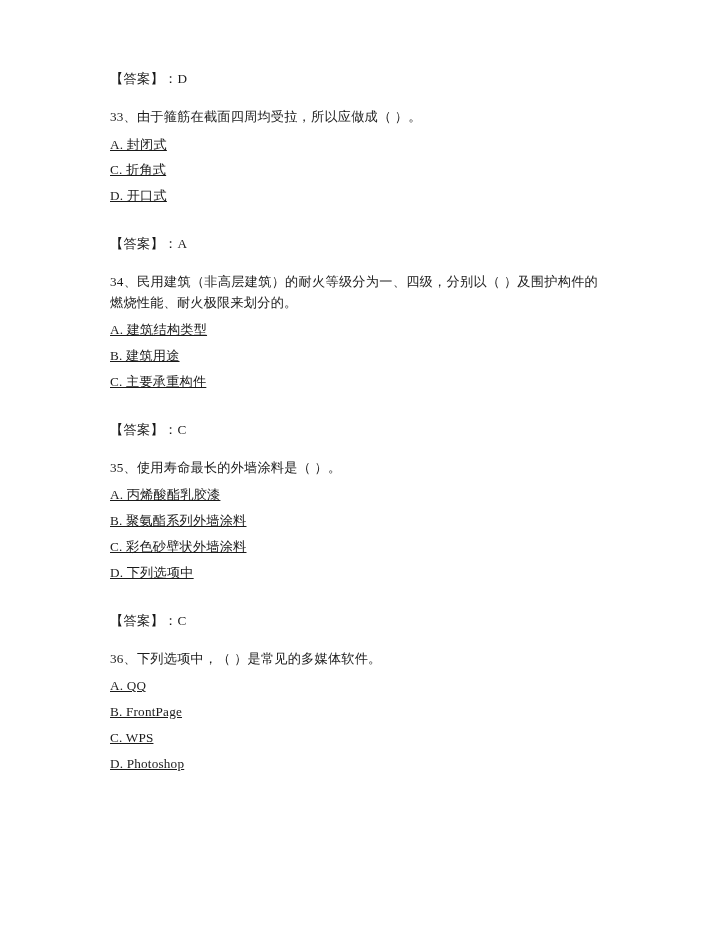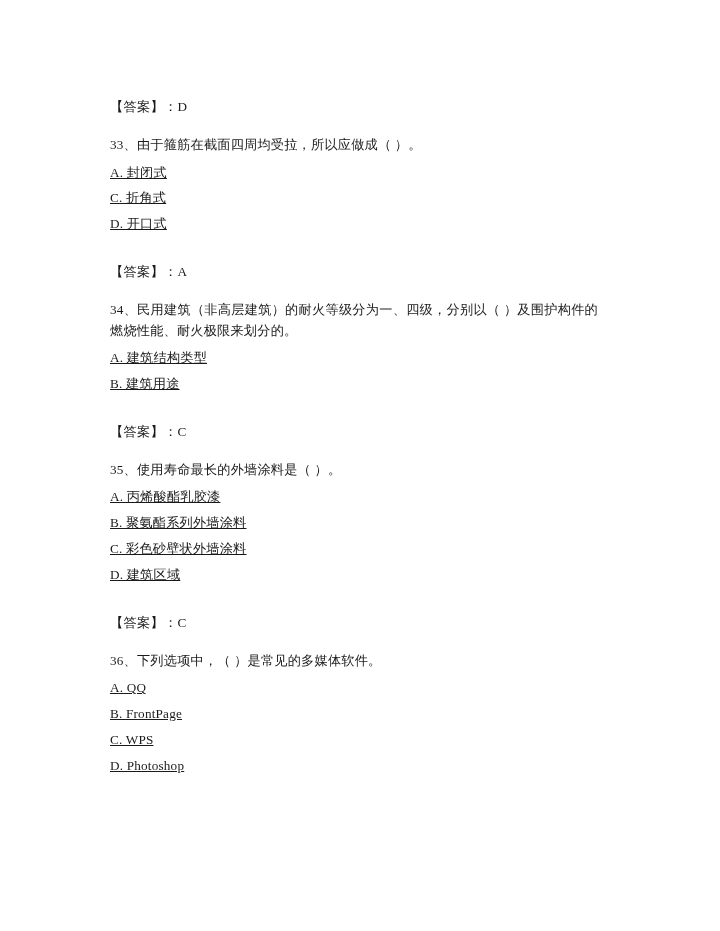--- a/index.html
+++ b/index.html
@@ -12,21 +12,21 @@
     height: 931px;
     font-family: "Liberation Serif", "DejaVu Serif", serif;
     color: #1a1a1a;
   }
   .page {
     position: relative;
     width: 720px;
     height: 931px;
     background: #ffffff;
     box-sizing: border-box;
-    padding: 100px 110px 60px 110px;
+    padding: 72px 110px 60px 110px;
   }
   .doc-body {
     font-size: 13.2px;
     line-height: 1.0;
   }
   .answer-line {
     font-size: 13.2px;
     letter-spacing: 0.3px;
     margin: 0 0 22px 0;
     white-space: pre;
@@ -70,32 +70,33 @@
     </div>
 
     <div class="spacer-lg"></div>
 
     <div class="answer-line">【答案】：A</div>
 
     <div class="question-block">
       <div class="q-stem">34、民用建筑（非高层建筑）的耐火等级分为一、四级，分别以（ ）及围护构件的燃烧性能、耐火极限来划分的。</div>
       <div class="q-option">A. 建筑结构类型</div>
       <div class="q-option">B. 建筑用途</div>
+      <div class="q-option">C. 主要承重构件</div>
     </div>
 
     <div class="spacer-lg"></div>
 
     <div class="answer-line">【答案】：C</div>
 
     <div class="question-block">
       <div class="q-stem">35、使用寿命最长的外墙涂料是（        ）。</div>
       <div class="q-option">A. 丙烯酸酯乳胶漆</div>
       <div class="q-option">B. 聚氨酯系列外墙涂料</div>
       <div class="q-option">C. 彩色砂壁状外墙涂料</div>
-      <div class="q-option">D. 建筑区域</div>
+      <div class="q-option">D. 下列选项中</div>
     </div>
 
     <div class="spacer-lg"></div>
 
     <div class="answer-line">【答案】：C</div>
 
     <div class="question-block">
       <div class="q-stem">36、下列选项中，（        ）是常见的多媒体软件。</div>
       <div class="q-option">A. QQ</div>
       <div class="q-option">B. FrontPage</div>

